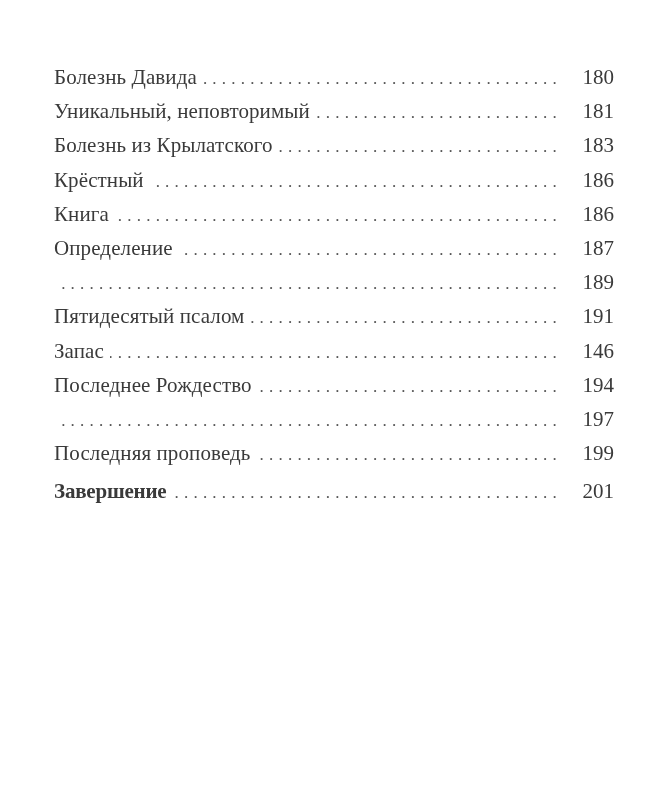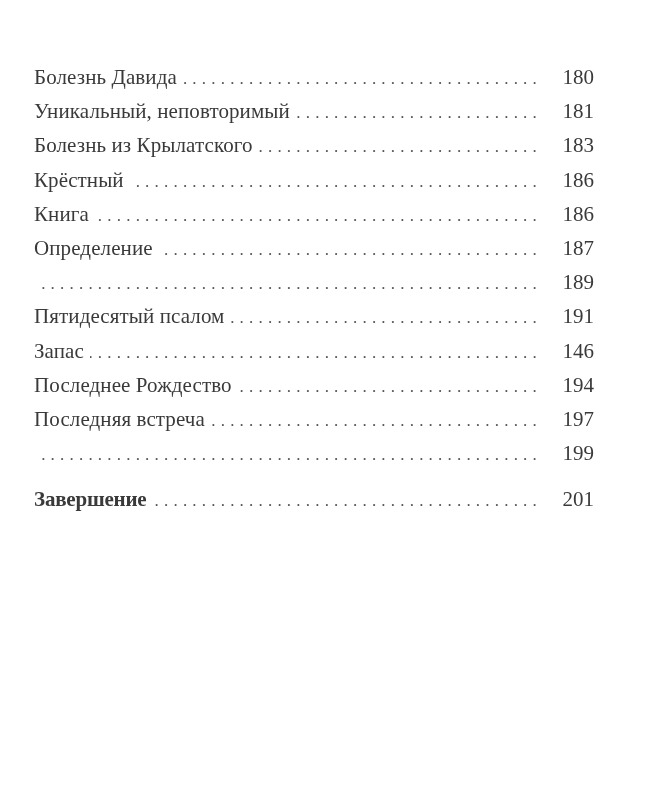--- a/index.html
+++ b/index.html
@@ -10,34 +10,34 @@
     body {
       width: 665px;
       height: 800px;
       position: relative;
       overflow: hidden;
       font-family: "Liberation Serif", "DejaVu Serif", serif;
       color: #3a3a3a;
     }
     .toc {
       position: absolute;
-      left: 34px;
+      left: 54px;
       top: 60px;
       width: 560px;
     }
     .toc-row {
       display: flex;
       align-items: baseline;
       height: 34.2px;
       font-size: 21px;
       line-height: 34.2px;
       white-space: nowrap;
     }
     .toc-row.final {
-      margin-top: 12px;
+      margin-top: 4px;
     }
     .toc-title {
       flex: 0 0 auto;
       letter-spacing: 0.1px;
     }
     .toc-title.bold {
       font-weight: bold;
       letter-spacing: -0.2px;
     }
     .toc-leader {
@@ -103,25 +103,25 @@
     <span class="toc-title">Запас</span>
     <span class="toc-leader">........................................................................</span>
     <span class="toc-page">146</span>
   </div>
   <div class="toc-row">
     <span class="toc-title">Последнее Рождество</span>
     <span class="toc-leader">........................................................................</span>
     <span class="toc-page">194</span>
   </div>
   <div class="toc-row">
-    <span class="toc-title">Последняя встреча</span>
     <span class="toc-leader">........................................................................</span>
     <span class="toc-page">197</span>
   </div>
   <div class="toc-row">
+    <span class="toc-title">Последняя проповедь</span>
     <span class="toc-leader">........................................................................</span>
     <span class="toc-page">199</span>
   </div>
   <div class="toc-row final">
     <span class="toc-title bold">Завершение</span>
     <span class="toc-leader">........................................................................</span>
     <span class="toc-page">201</span>
   </div>
 </div>
 

